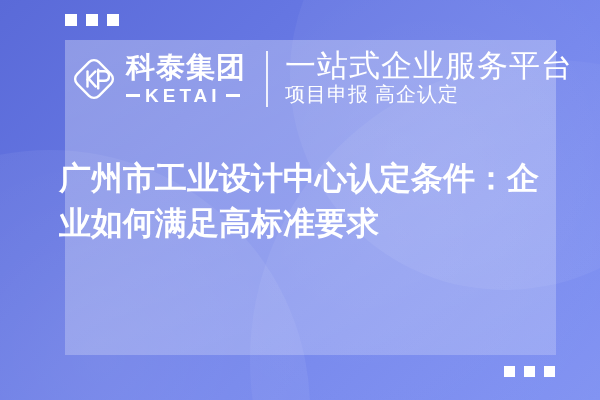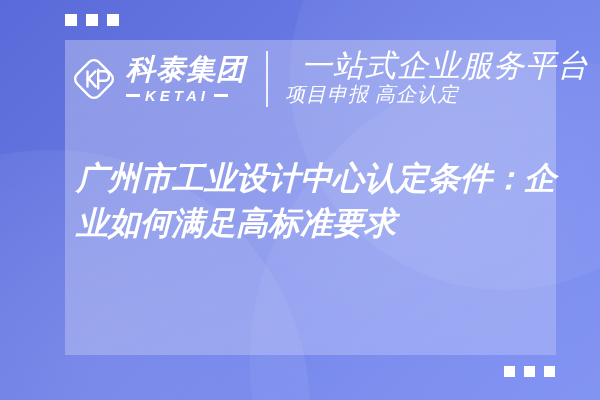--- a/index.html
+++ b/index.html
@@ -10,21 +10,20 @@
   body {
     font-family: "Liberation Sans", "DejaVu Sans", sans-serif;
   }
 
   .banner {
     position: relative;
     width: 600px;
     height: 400px;
     overflow: hidden;
     background: linear-gradient(135deg, #5a6ad8 0%, #6576e2 30%, #7183ec 62%, #7e90f2 100%);
-    font-style: italic;
   }
 
   
   .arc-1 {
     position: absolute;
     left: -210px;
     top: 150px;
     width: 520px;
     height: 520px;
     border-radius: 50%;
@@ -116,21 +115,21 @@
     margin-top: 4px;
   }
   .brand-rule {
     display: block;
     width: 14px;
     height: 3px;
     background: #ffffff;
     flex: 0 0 auto;
   }
   .brand-en {
-    font-size: 15px;
+    font-size: 19px;
     font-weight: bold;
     color: #ffffff;
     letter-spacing: 4px;
     white-space: nowrap;
   }
 
   .divider {
     width: 2px;
     height: 56px;
     background: rgba(255,255,255,0.85);
@@ -142,34 +141,33 @@
     display: flex;
     flex-direction: column;
     justify-content: center;
   }
   .tagline-main {
     font-size: 31px;
     color: #ffffff;
     letter-spacing: 1px;
     line-height: 1.02;
     white-space: nowrap;
-    margin-left: 16px;
   }
   .tagline-sub {
     font-family: "Liberation Serif", "DejaVu Serif", serif;
     font-size: 20px;
     color: #ffffff;
     letter-spacing: 1px;
     white-space: nowrap;
   }
 
   
   .headline {
     position: absolute;
-    left: 76px;
+    left: 59px;
     top: 156px;
     width: 500px;
     font-size: 32px;
     font-weight: bold;
     color: #ffffff;
     line-height: 1.42;
     letter-spacing: 0px;
   }
 </style>
 </head>

